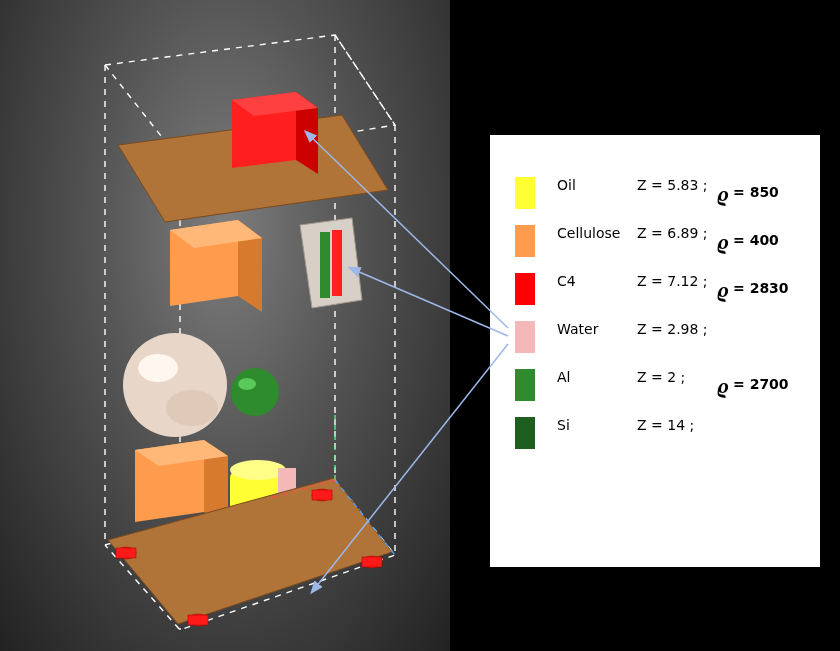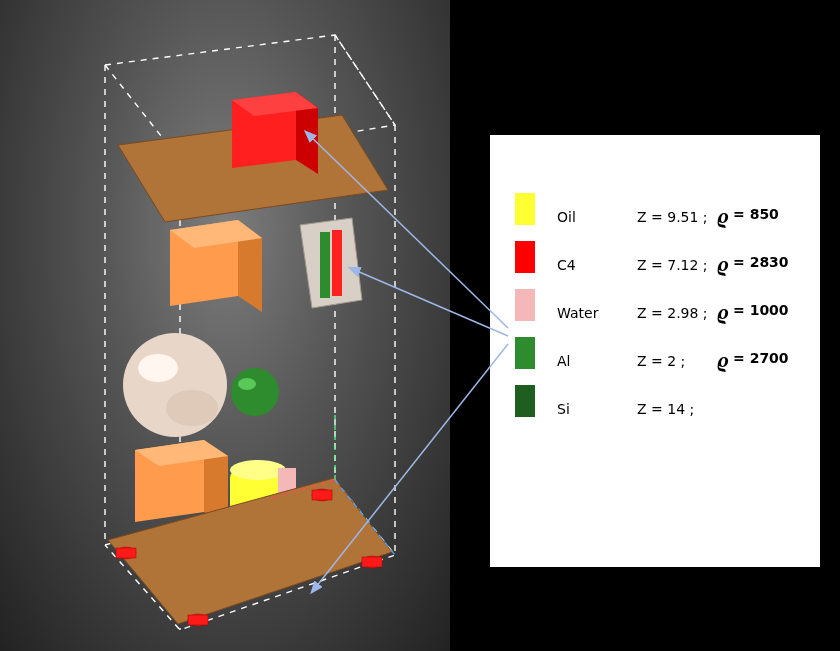--- a/index.html
+++ b/index.html
@@ -36,21 +36,21 @@
     left: 490px;
     top: 135px;
     width: 330px;
     height: 432px;
     background: #fff;
     box-sizing: border-box;
     padding: 42px 18px 22px 25px;
   }
   .legend-row {
     display: flex;
-    align-items: flex-end;
+    align-items: flex-start;
     height: 48px;
     font-size: 14px;
     color: #000;
   }
   .swatch {
     width: 20px;
     height: 32px;
     margin-right: 22px;
     flex: 0 0 auto;
   }
@@ -171,34 +171,39 @@
         <line x1="335" y1="480" x2="270" y2="498" stroke="#ff4d4d"></line>
       </g>
     </svg>
   </div>
 
   <div class="legend">
 
   <div class="legend-row">
         <div class="swatch" style="background: rgb(255, 255, 51);"></div>
         <div class="mat-name">Oil</div>
-        <div class="mat-z">Z = 9.51 ;</div>
+        <div class="mat-z">Z = 5.83 ;</div>
         <div class="mat-rho"><span class="rho-sym">ϱ</span><span>= 850</span></div>
+      </div>
+      <div class="legend-row">
+        <div class="swatch" style="background: rgb(255, 155, 77);"></div>
+        <div class="mat-name">Cellulose</div>
+        <div class="mat-z">Z = 6.89 ;</div>
+        <div class="mat-rho"><span class="rho-sym">ϱ</span><span>= 400</span></div>
       </div>
       <div class="legend-row">
         <div class="swatch" style="background: rgb(255, 0, 0);"></div>
         <div class="mat-name">C4</div>
         <div class="mat-z">Z = 7.12 ;</div>
         <div class="mat-rho"><span class="rho-sym">ϱ</span><span>= 2830</span></div>
       </div>
       <div class="legend-row">
         <div class="swatch" style="background: rgb(245, 184, 184);"></div>
         <div class="mat-name">Water</div>
         <div class="mat-z">Z = 2.98 ;</div>
-        <div class="mat-rho"><span class="rho-sym">ϱ</span><span>= 1000</span></div>
       </div>
       <div class="legend-row">
         <div class="swatch" style="background: rgb(46, 139, 46);"></div>
         <div class="mat-name">Al</div>
         <div class="mat-z">Z = 2 ;</div>
         <div class="mat-rho"><span class="rho-sym">ϱ</span><span>= 2700</span></div>
       </div>
       <div class="legend-row">
         <div class="swatch" style="background: rgb(30, 94, 30);"></div>
         <div class="mat-name">Si</div>

